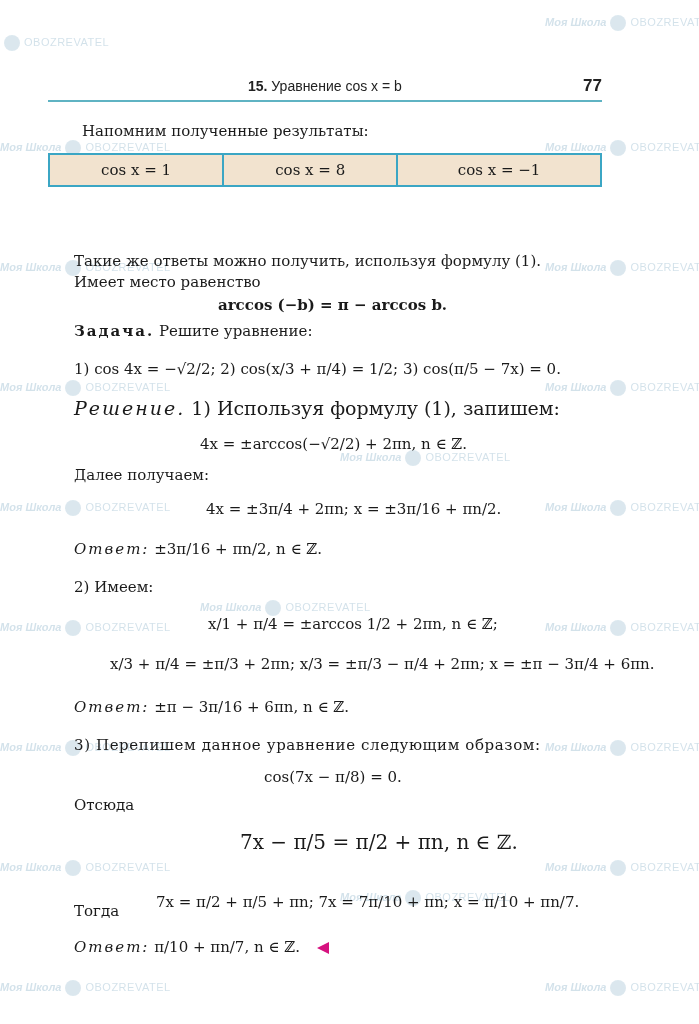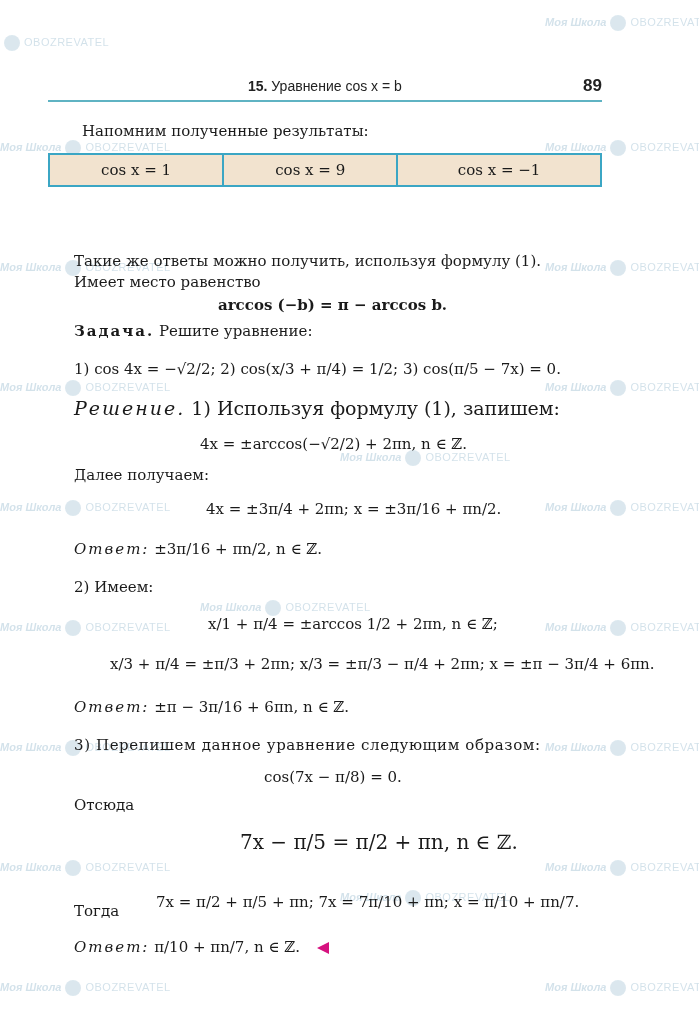--- a/index.html
+++ b/index.html
@@ -47,31 +47,31 @@
 <div class="wm" style="left:545px;top:980px;">Моя Школа<span class="logo"></span><span class="ob">OBOZREVATEL</span></div>
 <div class="wm" style="left:200px;top:600px;">Моя Школа<span class="logo"></span><span class="ob">OBOZREVATEL</span></div>
 <div class="wm" style="left:340px;top:450px;">Моя Школа<span class="logo"></span><span class="ob">OBOZREVATEL</span></div>
 <div class="wm" style="left:340px;top:890px;">Моя Школа<span class="logo"></span><span class="ob">OBOZREVATEL</span></div>
 
 <div class="header">
   <div class="title">
     <b>15.</b>
     <span>Уравнение cos x = b</span>
   </div>
-  <div class="pnum">89</div>
+  <div class="pnum">77</div>
   <div class="rule"></div>
 </div>
 
 <div class="p" style="left:82px;top:122px;font-size:15px;">Напомним полученные результаты:</div>
 
 <table class="res">
   <tbody>
       <tr>
     <th>cos x = 1</th>
-    <th>cos x = 9</th>
+    <th>cos x = 8</th>
     <th>cos x = −1</th>
   </tr>
 </tbody>
   </table>
 
 <div class="p" style="left:74px;top:252px;font-size:15px;">Такие же ответы можно получить, используя формулу (1).</div>
 <div class="p" style="left:74px;top:273px;font-size:15px;">Имеет место равенство</div>
 <div class="p bold" style="left:218px;top:296px;font-size:15px;">arccos (−b) = π − arccos b.</div>
 
 <div class="p" style="left:74px;top:322px;font-size:15px;">

